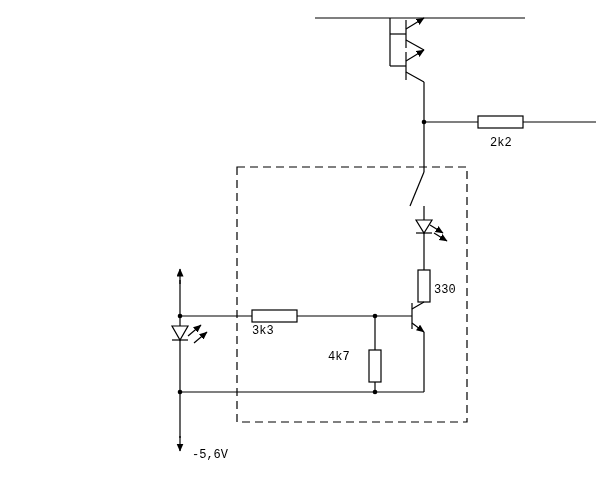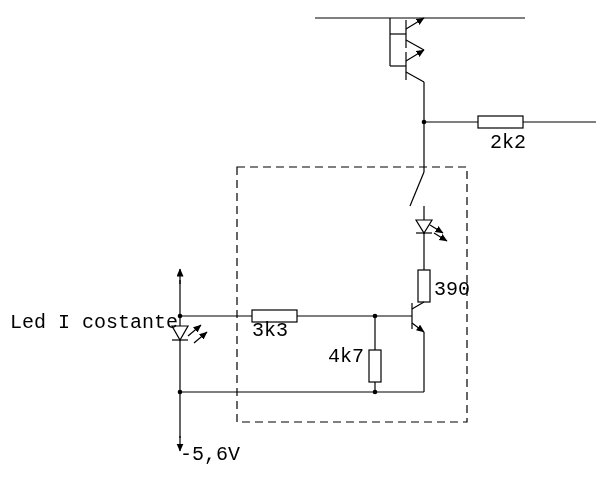--- a/index.html
+++ b/index.html
@@ -2,21 +2,21 @@
 <html><head>
 <meta charset="utf-8">
 <style>
   html,body{margin:0;padding:0;background:#ffffff;}
   .stage{
     position:relative;width:616px;height:482px;background:#ffffff;overflow:hidden;
     font-family:"Liberation Mono","DejaVu Sans Mono",monospace;
   }
   .stage svg{position:absolute;left:0;top:0;}
   .lbl{
-    position:absolute;font-size:20px;line-height:16px;color:#000;
+    position:absolute;font-size:12px;line-height:16px;color:#000;
     white-space:pre;letter-spacing:0;
   }
 </style>
 </head>
 <body>
 
 <div class="stage">
 
   <svg width="616" height="482" viewBox="0 0 616 482">
     <defs>
@@ -118,25 +118,24 @@
         <circle cx="424" cy="122" r="2.3"></circle>
         <circle cx="180" cy="316" r="2.3"></circle>
         <circle cx="375" cy="316" r="2.3"></circle>
         <circle cx="180" cy="392" r="2.3"></circle>
         <circle cx="375" cy="392" r="2.3"></circle>
       </g>
 
     </g>
   </svg>
 
-  <span class="lbl" style="left:10px;top:315px">Led I costante</span>
 
-  <span class="lbl" style="left:180px;top:447px">-5,6V</span>
+  <span class="lbl" style="left:192px;top:447px">-5,6V</span>
 
   <span class="lbl" style="left:252px;top:323px">3k3</span>
 
   <span class="lbl" style="left:328px;top:349px">4k7</span>
 
-  <span class="lbl" style="left:434px;top:282px">390</span>
+  <span class="lbl" style="left:434px;top:282px">330</span>
 
   <span class="lbl" style="left:490px;top:135px">2k2</span>
 
 </div>
 
 </body></html>

